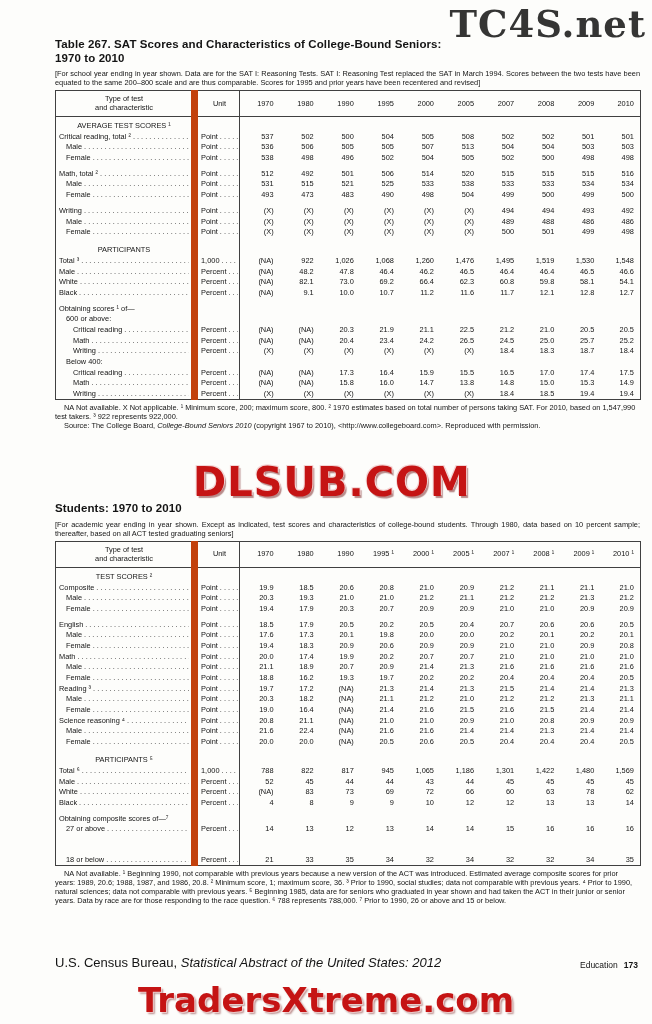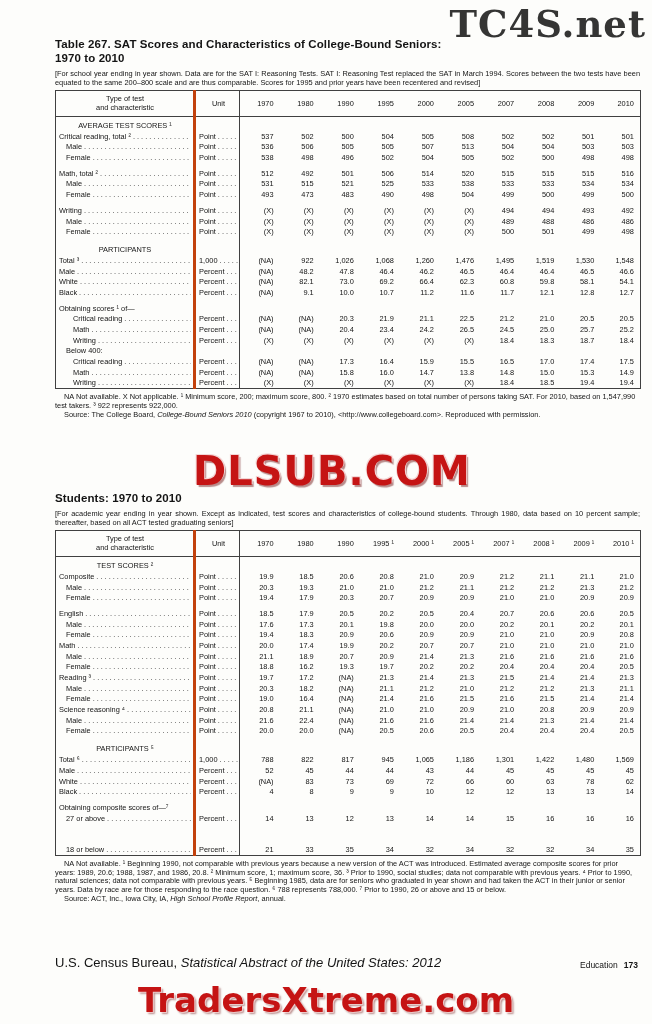--- a/index.html
+++ b/index.html
@@ -6,21 +6,21 @@
   body{width:652px;height:1024px;background:#fdfdfb;position:relative;overflow:hidden;
        font-family:"Liberation Sans",sans-serif;color:#141414;}
   .page{position:absolute;inset:0;padding:38px 13px 16px 55px}
 
   .ttl{font-size:11.5px;line-height:13.5px;font-weight:bold;margin:0;letter-spacing:.1px}
   .note{font-size:7.4px;line-height:9px;margin:4px 0 0 0;text-align:justify;width:585px}
 
   .stat-table{border-collapse:collapse;table-layout:fixed;width:585px;border:1px solid #404040;margin-top:3px}
   .col-label{width:139px}.col-unit{width:45px}.col-yr{width:40.1px}
   .stat-table th,.stat-table td{font-size:7.4px;padding:0;vertical-align:bottom;font-weight:normal}
-  .stat-table .c-label{border-right:3px solid #c2410c;padding:0 2px 1px 3px}
+  .stat-table .c-label{border-right:7px solid #c2410c;padding:0 2px 1px 3px}
   .stat-table .c-unit{border-right:1px solid #404040;padding:0 1px 1px 3px}
   .stat-table .c-val{text-align:right;padding:0 6px 1px 0}
   .hdr-row th{border-bottom:1px solid #404040;height:24px;vertical-align:middle;text-align:center}
   .hdr-row .c-val{text-align:right;vertical-align:middle}
   .r-data td,.r-group td{height:9.7px}
   .r-section td{height:12px}
   .r-section.sec-first td{height:13px}
   .r-section .sec{text-align:center;vertical-align:bottom;padding-bottom:1px}
   .r-spacer td{height:4px}
   .lf{display:flex;align-items:baseline;overflow:hidden;line-height:9px}
@@ -500,20 +500,38 @@
               <td class="c-val"></td>
               <td class="c-val"></td>
               <td class="c-val"></td>
               <td class="c-val"></td>
               <td class="c-val"></td>
               <td class="c-val"></td>
               <td class="c-val"></td>
               <td class="c-val"></td>
               <td class="c-val"></td>
             </tr>
+            <tr class="r-group">
+              <td class="c-label">
+                <div class="lf" style="padding-left: 7px;">
+                  <span class="t">600 or above:</span>
+                </div>
+              </td>
+              <td class="c-unit"></td>
+              <td class="c-val"></td>
+              <td class="c-val"></td>
+              <td class="c-val"></td>
+              <td class="c-val"></td>
+              <td class="c-val"></td>
+              <td class="c-val"></td>
+              <td class="c-val"></td>
+              <td class="c-val"></td>
+              <td class="c-val"></td>
+              <td class="c-val"></td>
+            </tr>
             <tr class="r-data">
               <td class="c-label">
                 <div class="lf" style="padding-left: 14px;">
                   <span class="t">Critical reading</span>
                   <span class="dots"></span>
                 </div>
               </td>
               <td class="c-unit">
                 <div class="lf">
                   <span class="t">Percent</span>
@@ -1305,21 +1323,20 @@
               <td class="c-val">34</td>
               <td class="c-val">32</td>
               <td class="c-val">32</td>
               <td class="c-val">34</td>
               <td class="c-val">35</td>
             </tr>
           </tbody>
         </table>
       </div>
     <p class="fn">NA Not available. ¹ Beginning 1990, not comparable with previous years because a new version of the ACT was introduced. Estimated average composite scores for prior years: 1989, 20.6; 1988, 1987, and 1986, 20.8. ² Minimum score, 1; maximum score, 36. ³ Prior to 1990, social studies; data not comparable  with previous years. ⁴ Prior to 1990, natural sciences; data not comparable with previous years. ⁵ Beginning 1985, data are for seniors who graduated in year shown and had taken the ACT in their junior or senior years. Data by race are for those responding to the race question. ⁶ 788 represents 788,000. ⁷ Prior to 1990, 26 or above and 15 or below.</p>
-    <p class="fn src"><span>Source: ACT, Inc., Iowa City, IA, </span><i>High School Profile Report</i><span>, annual.</span></p>
   </div>
 
 </div>
 
 <div class="edu"><span>Education</span><b>173</b></div>
 <div class="census"><span>U.S. Census Bureau, </span><i>Statistical Abstract of the United States: 2012</i></div>
 
 <div class="wm wm-bottom">TradersXtreme.com</div>
 
 </body></html>

